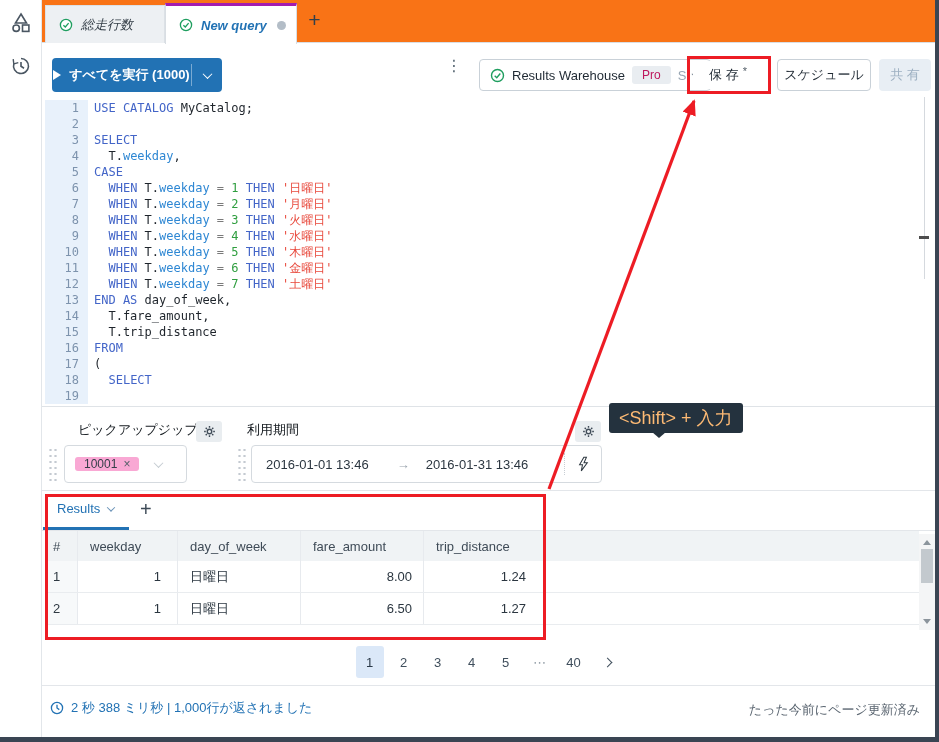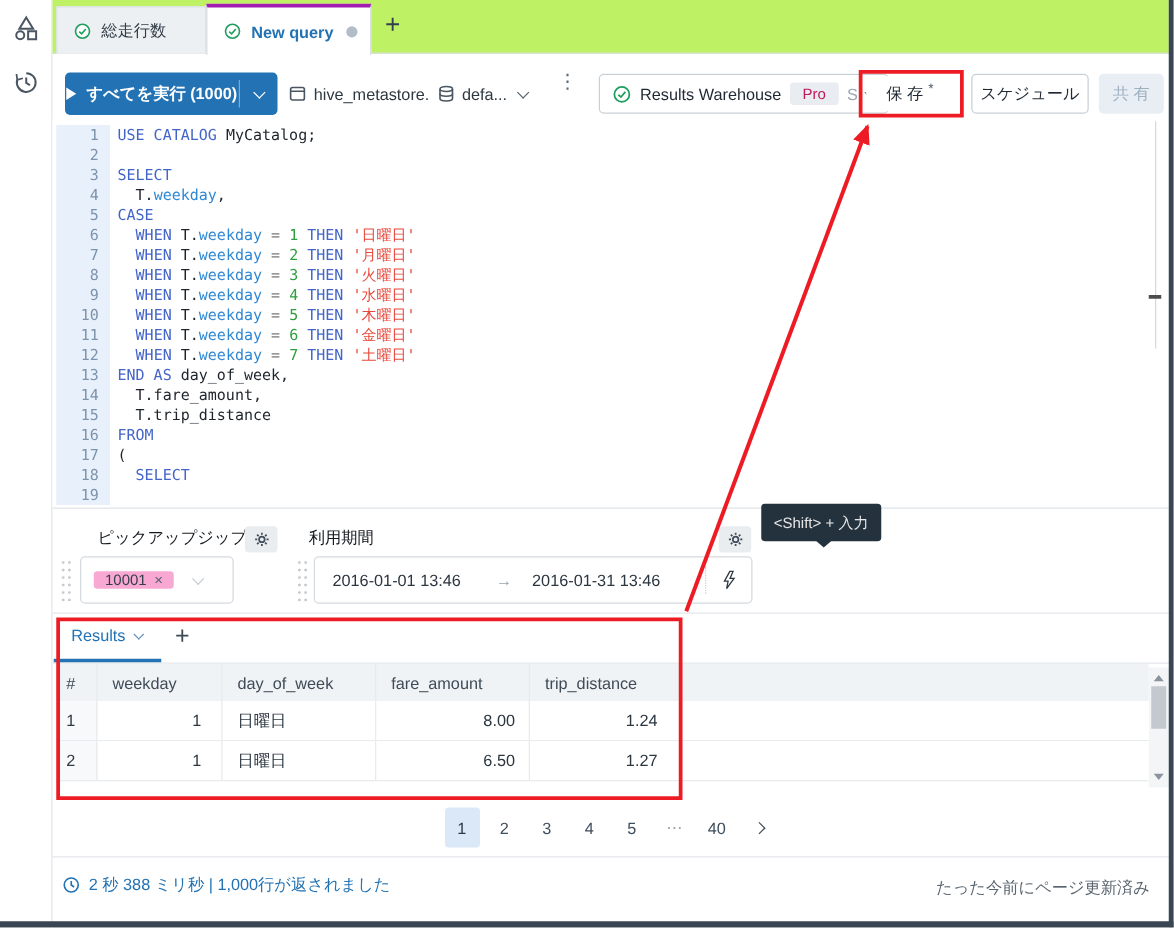--- a/index.html
+++ b/index.html
@@ -14,21 +14,21 @@
 
   
   .edge-right { left: 935px; top: 0; width: 4px; height: 742px; background: #3a4553; z-index: 60; }
   .edge-bottom { left: 0; top: 737px; width: 939px; height: 5px; background: #3a4553; z-index: 60; }
 
   
   .sidebar { left: 0; top: 0; width: 42px; height: 737px; background: #fff; border-right: 1px solid #e2e6ea; }
   .side-ic { position: absolute; left: 11px; width: 20px; height: 20px; color: #4a5662; cursor: pointer; }
 
   
-  .tabbar { left: 42px; top: 0; width: 893px; height: 43px; background: #bef264; border-bottom: 1px solid #d9dee3; }
+  .tabbar { left: 42px; top: 0; width: 893px; height: 43px; background: #f97316; border-bottom: 1px solid #d9dee3; font-style: italic; }
   .tab1 { position:absolute; left: 3px; top: 5px; width: 120px; height: 38px; background:#edf0f3;
           border: 1px solid #dce1e6; border-bottom: none; display:flex; align-items:center; gap:8px; padding-left:13px; cursor:pointer; }
   .tab1 .lbl { color:#323c46; }
   .tab2 { position:absolute; left: 123px; top: 3px; width: 132px; height: 41px; background:#fff; z-index:2;
           border-left:1px solid #d9dee3; border-right:1px solid #d9dee3; border-top:3px solid #a21caf;
           display:flex; align-items:center; gap:8px; padding-left:13px; cursor:pointer; }
   .tab2 .lbl { color:#2272B4; font-weight:700; }
   .dirty-dot { width:9px; height:9px; border-radius:50%; background:#b3bdc7; margin-left:2px; }
   .newtab { position:absolute; left: 266px; top: 8px; font-size: 21px; color:#333f4a; font-weight: 300; cursor:pointer; }
 
@@ -84,21 +84,21 @@
   .select-box .chev { color:#c5ccd2; margin-left:16px; }
   .date-box { left:251px; top:445px; width:351px; height:38px; border:1px solid #d5dadf; border-radius:4px; background:#fff;
               display:flex; align-items:center; padding-left:14px; }
   .date-val { color:#2b3640; cursor:text; }
   .date-arrow { color:#9aa4ad; margin:0 16px 0 28px; }
   .date-sep { border-left:1px dotted #c8ced4; height:22px; margin-left:auto; }
   .bolt-btn { width:36px; height:100%; display:flex; align-items:center; justify-content:center; cursor:pointer; color:#2e3840; }
 
   
   .tooltip { left:609px; top:403px; height:30px; padding:0 10px; background:#24323e; border-radius:3px; z-index:40;
-             display:flex; align-items:center; color:#e5e5e5; font-size:12px; }
+             display:flex; align-items:center; color:#fdba74; font-size:18px; }
   .tooltip-caret { left:652px; top:432px; width:0; height:0; z-index:40;
              border-left:7px solid transparent; border-right:7px solid transparent; border-top:6px solid #24323e; }
 
   
   .res-tab { left:57px; top:501px; display:flex; align-items:center; gap:8px; color:#2272B4; cursor:pointer; }
   .res-tab .chev { color:#6b93b8; width:6px; height:6px; }
   .res-underline { left:43px; top:527px; width:86px; height:3px; background:#2272B4; }
   .res-plus { left:140px; top:498px; font-size:20px; color:#3d4a57; font-weight:300; cursor:pointer; }
   .res-topline { left:42px; top:530px; width:893px; }
 
@@ -188,34 +188,20 @@
     <div class="run-main">
       <span class="play"></span>
       <span>すべてを実行 (1000)</span>
     </div>
     <div class="run-sep"></div>
     <div class="run-caret">
         <span class="chev"></span>
       </div>
   </div>
 
-  <div class="abs ctx-select">
-    <svg class="ic" viewBox="0 0 14 14" width="14" height="14" fill="none" stroke="#4a5662" stroke-width="1.3">
-      <rect x="1.5" y="2" width="11" height="10" rx="1.5"></rect>
-        <path d="M1.5 5 H12.5"></path>
-    </svg>
-    <span>hive_metastore.</span>
-    <svg class="ic" viewBox="0 0 14 14" width="14" height="14" fill="none" stroke="#4a5662" stroke-width="1.3">
-      <ellipse cx="7" cy="3.2" rx="5" ry="2"></ellipse>
-        <path d="M2 3.2 V10.8 C2 11.9 4.2 12.8 7 12.8 C9.8 12.8 12 11.9 12 10.8 V3.2"></path>
-        <path d="M2 7 C2 8.1 4.2 9 7 9 C9.8 9 12 8.1 12 7"></path>
-    </svg>
-    <span>defa...</span>
-    <span class="chev"></span>
-  </div>
 
   <div class="abs kebab">⋮</div>
 
   <div class="abs wh-btn">
     <svg class="ic" viewBox="0 0 16 16" width="15" height="15">
       <circle cx="8" cy="8" r="6.4" fill="#fff" stroke="#1f9e5f" stroke-width="1.5"></circle>
       <path d="M5 8.3 L7.2 10.3 L11 5.9" fill="none" stroke="#1f9e5f" stroke-width="1.5"></path>
     </svg>
     <span>Results Warehouse</span>
     <span class="wh-badge">Pro</span>

